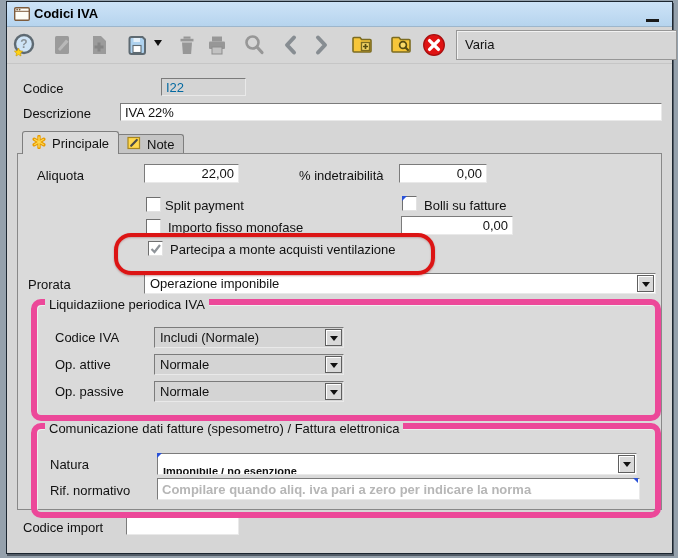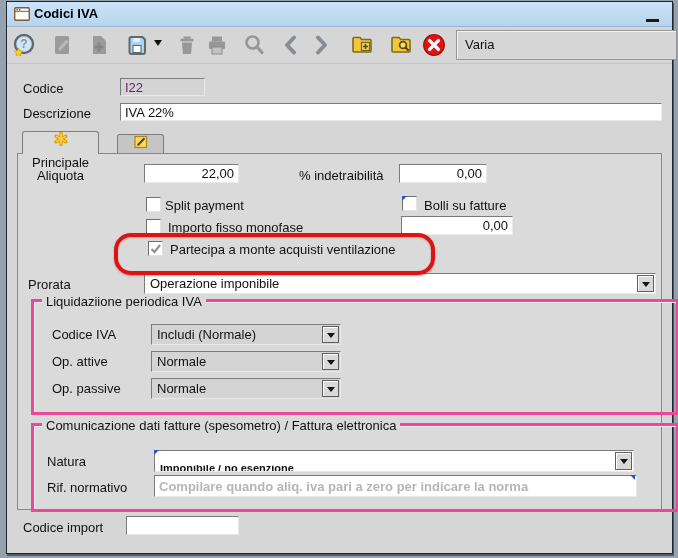--- a/index.html
+++ b/index.html
@@ -18,21 +18,21 @@
   .tb{position:absolute;top:5px;width:26px;height:26px;}
   .caret{position:absolute;width:0;height:0;border:4px solid transparent;border-top:6px solid #111;}
   .varia{position:absolute;left:449px;top:3px;width:211px;height:28px;background:#d6d6d6;
          border:1px solid #979797;box-shadow:inset 1px 1px 0 #f2f2f2;
          font-size:13px;line-height:28px;padding-left:8px;color:#111;}
   
   .lbl{position:absolute;font-size:13px;color:#111;white-space:nowrap;}
   .tf{position:absolute;background:#fff;border:1px solid;border-color:#7b7b7b #e9e9e9 #e9e9e9 #7b7b7b;
       font-family:"Liberation Sans",sans-serif;font-size:13px;color:#111;padding:0 4px;box-sizing:border-box;outline:none;}
   .tf.num{text-align:right;}
-  .tf.ro{background:#d4d4d4;color:#701a75;}
+  .tf.ro{background:#d4d4d4;color:#0369a1;margin-left:41px;}
   .tf::placeholder{color:#b6b6b6;font-weight:bold;opacity:1;}
   
   .cb{position:absolute;width:15px;height:15px;background:#fff;border:1px solid;
       border-color:#6f6f6f #e2e2e2 #e2e2e2 #6f6f6f;box-sizing:border-box;}
   .cb svg{display:none;position:absolute;left:0;top:0;}
   .cb.on svg{display:block;}
   .bluemark-tl{position:absolute;left:-1px;top:-1px;width:0;height:0;
                border-top:5px solid #2a52d8;border-right:5px solid transparent;}
   .bluemark-tr{position:absolute;right:-1px;top:-1px;width:0;height:0;
                border-top:5px solid #2a52d8;border-left:5px solid transparent;}
@@ -41,27 +41,27 @@
   .combo.gray{background:#d4d4d4;}
   .combo .val{position:absolute;left:5px;right:22px;top:0;bottom:0;display:flex;align-items:center;
               font-size:13px;color:#111;white-space:nowrap;overflow:hidden;}
   .combo .val.small{font-size:11px;font-weight:bold;margin-top:14px;}
   .cbtn{position:absolute;right:1px;top:1px;bottom:1px;width:17px;background:#d9d9d9;
         border:1px solid #5f5f5f;box-shadow:inset 1px 1px 0 #fff;box-sizing:border-box;
         display:flex;align-items:center;justify-content:center;}
   .cbtn::after{content:"";width:0;height:0;border:4px solid transparent;border-top:5px solid #111;margin-top:5px;}
   
   .tab{position:absolute;display:flex;align-items:center;gap:6px;padding:0 9px;font-size:13px;color:#111;
-       border:1px solid #7e7e7e;border-bottom:none;border-radius:3px 3px 0 0;box-sizing:border-box;flex-direction:column;}
+       border:1px solid #7e7e7e;border-bottom:none;border-radius:3px 3px 0 0;box-sizing:border-box;}
   .tab.sel{left:15px;top:129px;height:23px;background:#dadada;z-index:3;}
   .tab.uns{left:110px;top:132px;height:20px;background:#c5c5c5;z-index:1;}
   .panel{position:absolute;left:10px;top:151px;width:645px;height:357px;background:#dadada;
          border:1px solid #888;box-sizing:border-box;z-index:2;}
   
-  .grp{position:absolute;border:3px solid #ec4899;box-shadow:inset 1px 1px 0 #eee;border-radius:0;padding-left:24px;}
+  .grp{position:absolute;border:6px solid #ec4899;box-shadow:inset 1px 1px 0 #eee;border-radius:10px;}
   .gtitle{position:absolute;top:-8px;left:8px;background:#dadada;padding:0 4px;font-size:13px;color:#111;white-space:nowrap;}
   
   .annot{position:absolute;left:107px;top:231px;width:313px;height:34px;border:4px solid #dc1414;
          border-radius:17px;z-index:6;pointer-events:none;
          box-shadow:0 1px 2px rgba(120,0,0,.35), inset 0 1px 2px rgba(120,0,0,.25);}
 </style>
 </head>
 <body>
 
 <div class="screen">

